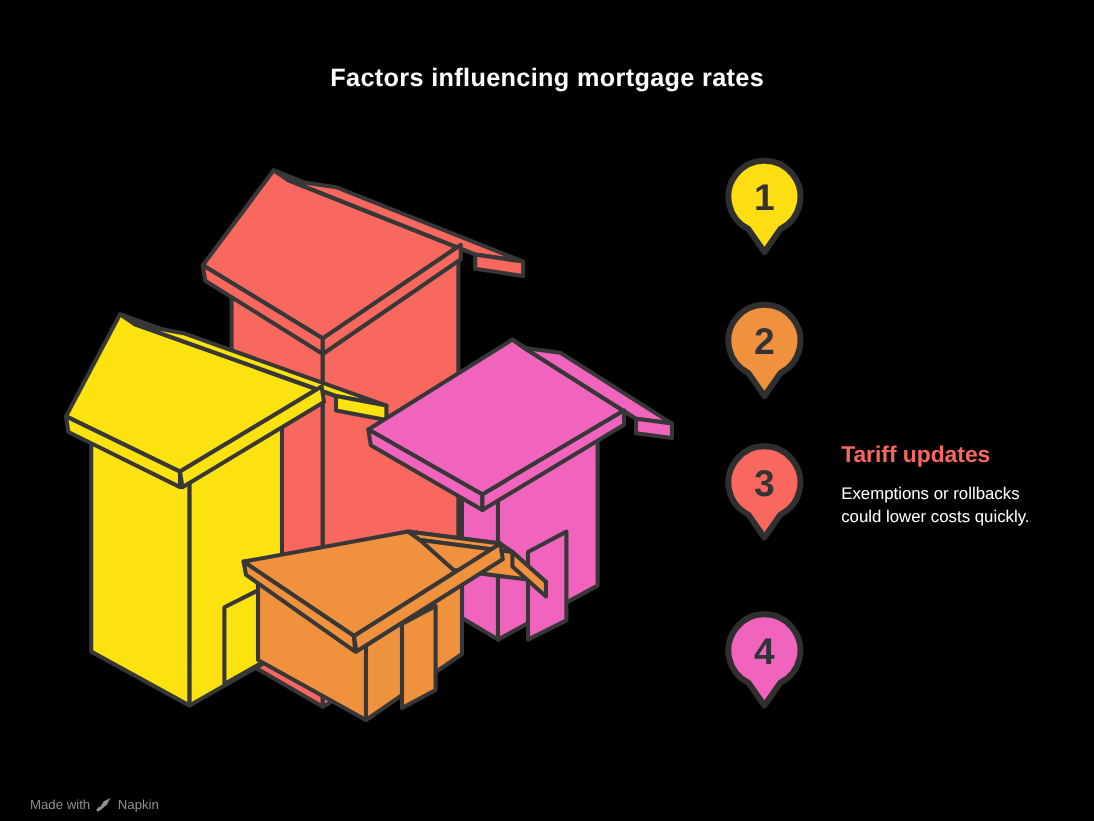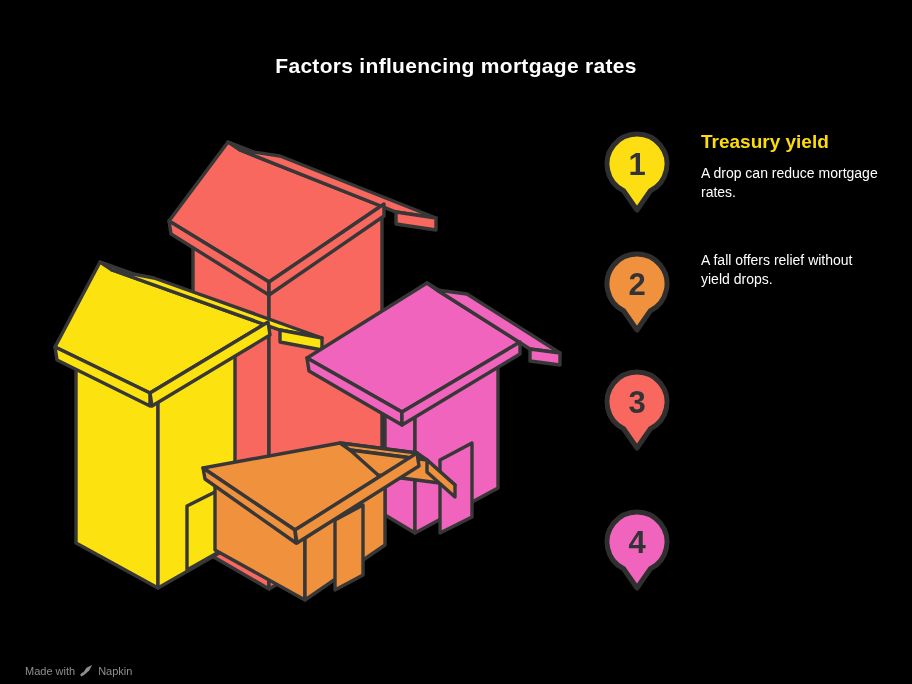--- a/index.html
+++ b/index.html
@@ -83,41 +83,40 @@
       <polygon points="173,373 265,435 266,448 175,384"></polygon>
       <polygon points="265,435 387,358 389,371 267,448"></polygon>
     </g>
   </svg>
 
   <div class="item" style="top:126px">
     <svg class="pin" viewBox="0 0 76 96">
       <path d="M24.6,64.8 A30,30 0 1 1 51.4,64.8 L38,84 Z" fill="#FCDE12"></path>
       <text x="38" y="49" text-anchor="middle">1</text>
     </svg>
-    <div class="item-text">
-      <p class="item-title t1">Treasury yield</p>
-      <p class="item-desc">A drop can reduce mortgage rates.</p>
-    </div>
   </div>
 
   <div class="item" style="top:246px">
     <svg class="pin" viewBox="0 0 76 96">
       <path d="M24.6,64.8 A30,30 0 1 1 51.4,64.8 L38,84 Z" fill="#F0913D"></path>
       <text x="38" y="49" text-anchor="middle">2</text>
     </svg>
     <div class="item-text">
-      <p class="item-desc">A fall offers relief without yield drops.</p>
     </div>
   </div>
 
   <div class="item" style="top:364px">
     <svg class="pin" viewBox="0 0 76 96">
       <path d="M24.6,64.8 A30,30 0 1 1 51.4,64.8 L38,84 Z" fill="#F8685F"></path>
       <text x="38" y="49" text-anchor="middle">3</text>
     </svg>
+    <div class="item-text">
+      <p class="item-title t3">Tariff updates</p>
+      <p class="item-desc">Exemptions or rollbacks could lower costs quickly.</p>
+    </div>
   </div>
 
   <div class="item" style="top:504px">
     <svg class="pin" viewBox="0 0 76 96">
       <path d="M24.6,64.8 A30,30 0 1 1 51.4,64.8 L38,84 Z" fill="#F164BE"></path>
       <text x="38" y="49" text-anchor="middle">4</text>
     </svg>
     <div class="item-text">
     </div>
   </div>

